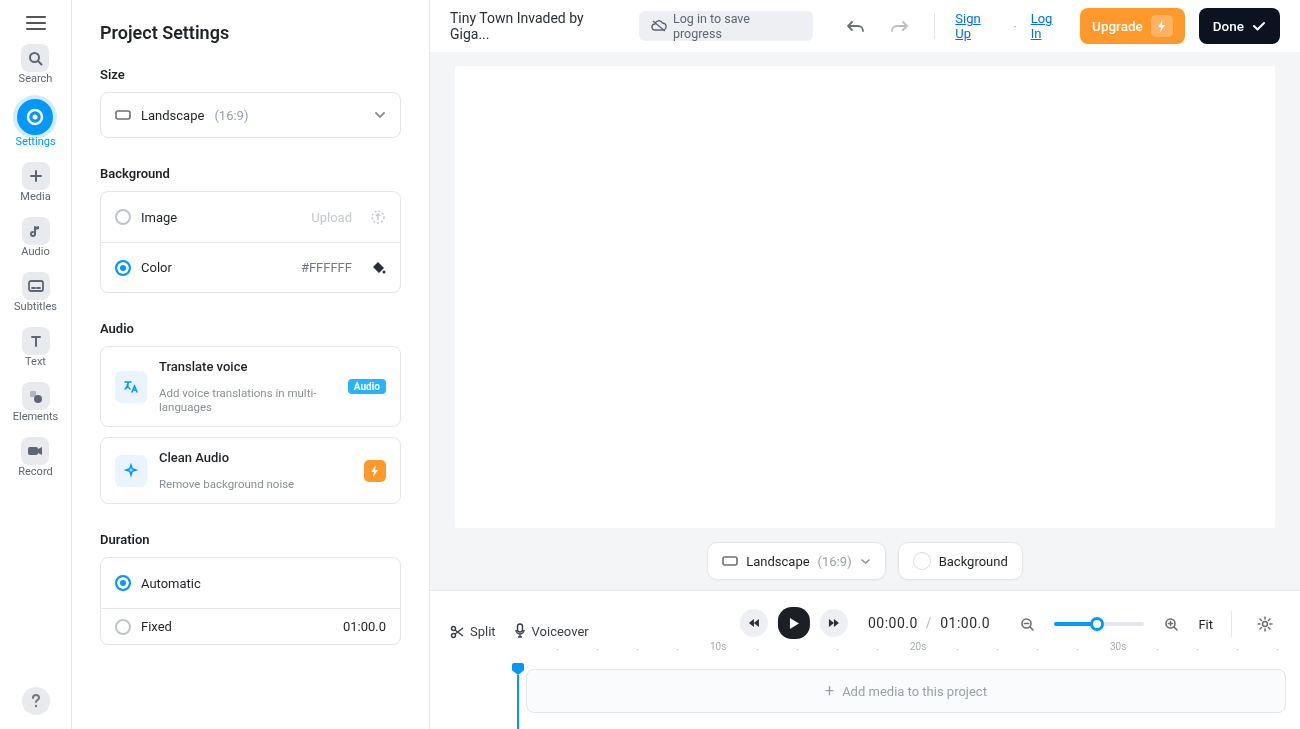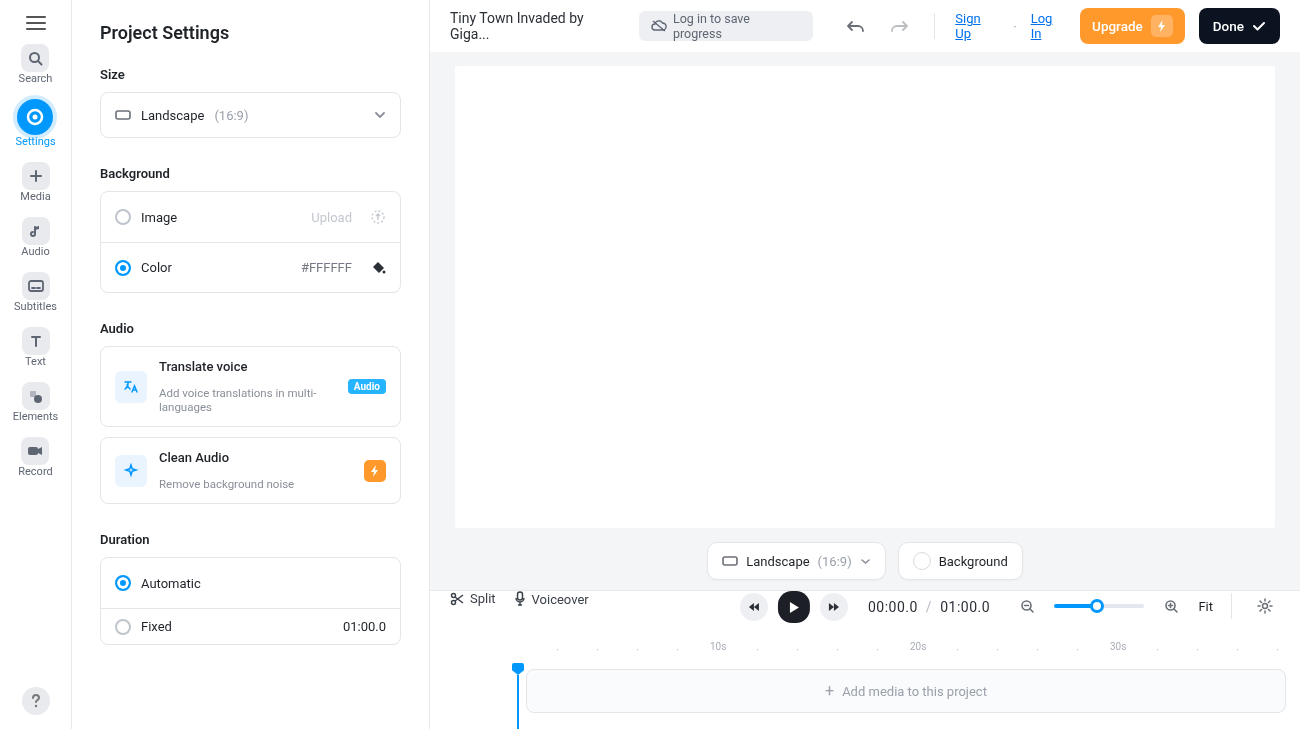--- a/index.html
+++ b/index.html
@@ -54,21 +54,21 @@
 .btn-done{background:#0b1220;color:#fff;height:36px;border-radius:8px;display:flex;align-items:center;gap:8px;padding:0 14px;font-size:13.5px;font-weight:500;cursor:pointer}
 
 .canvas-wrap{flex:1;background:#f4f5f7;display:flex;flex-direction:column;align-items:center;padding:14px 18px 10px;position:relative}
 .canvas{background:#fff;width:820px;flex:1;border-radius:2px}
 .canvas-ctrls{display:flex;gap:12px;margin-top:14px}
 .chip{background:#fff;border:1px solid #e4e5e9;border-radius:10px;height:38px;display:flex;align-items:center;gap:8px;padding:0 14px;font-size:13px;cursor:pointer;box-shadow:0 1px 2px rgba(0,0,0,.03)}
 .swatch{width:18px;height:18px;border-radius:9px;border:1px solid #d9dbe0;background:#fff}
 
 
 .timeline{height:139px;border-top:1px solid #e8e8ea;display:flex;flex-direction:column}
-.tl-top{height:48px;display:flex;align-items:flex-start;padding:0 20px;gap:18px}
+.tl-top{height:48px;display:flex;align-items:flex-end;padding:0 20px;gap:18px}
 .tl-btn{display:flex;align-items:center;gap:6px;color:#3b4049;font-size:13px;cursor:pointer}
 .tl-top .center{position:absolute;left:50%;transform:translateX(-50%);display:flex;align-items:center;gap:10px}
 .round{width:28px;height:28px;border-radius:14px;background:#eeeff2;display:flex;align-items:center;justify-content:center;cursor:pointer;color:#2b2f36}
 .round.play{width:32px;height:32px;background:#1c1f26;color:#fff}
 .time{font-size:14px;color:#2b2f36;letter-spacing:.5px}
 .time .sep{color:#b8bcc5;margin:0 8px}
 .tl-top .right{margin-left:auto;display:flex;align-items:center;gap:12px}
 .zoom-track{width:90px;height:4px;background:#e3e8f0;border-radius:2px;position:relative}
 .zoom-fill{position:absolute;left:0;top:0;height:4px;background:#0098fd;border-radius:2px}
 .zoom-thumb{position:absolute;top:-5px;width:14px;height:14px;border-radius:7px;background:#fff;border:3px solid #0098fd}

